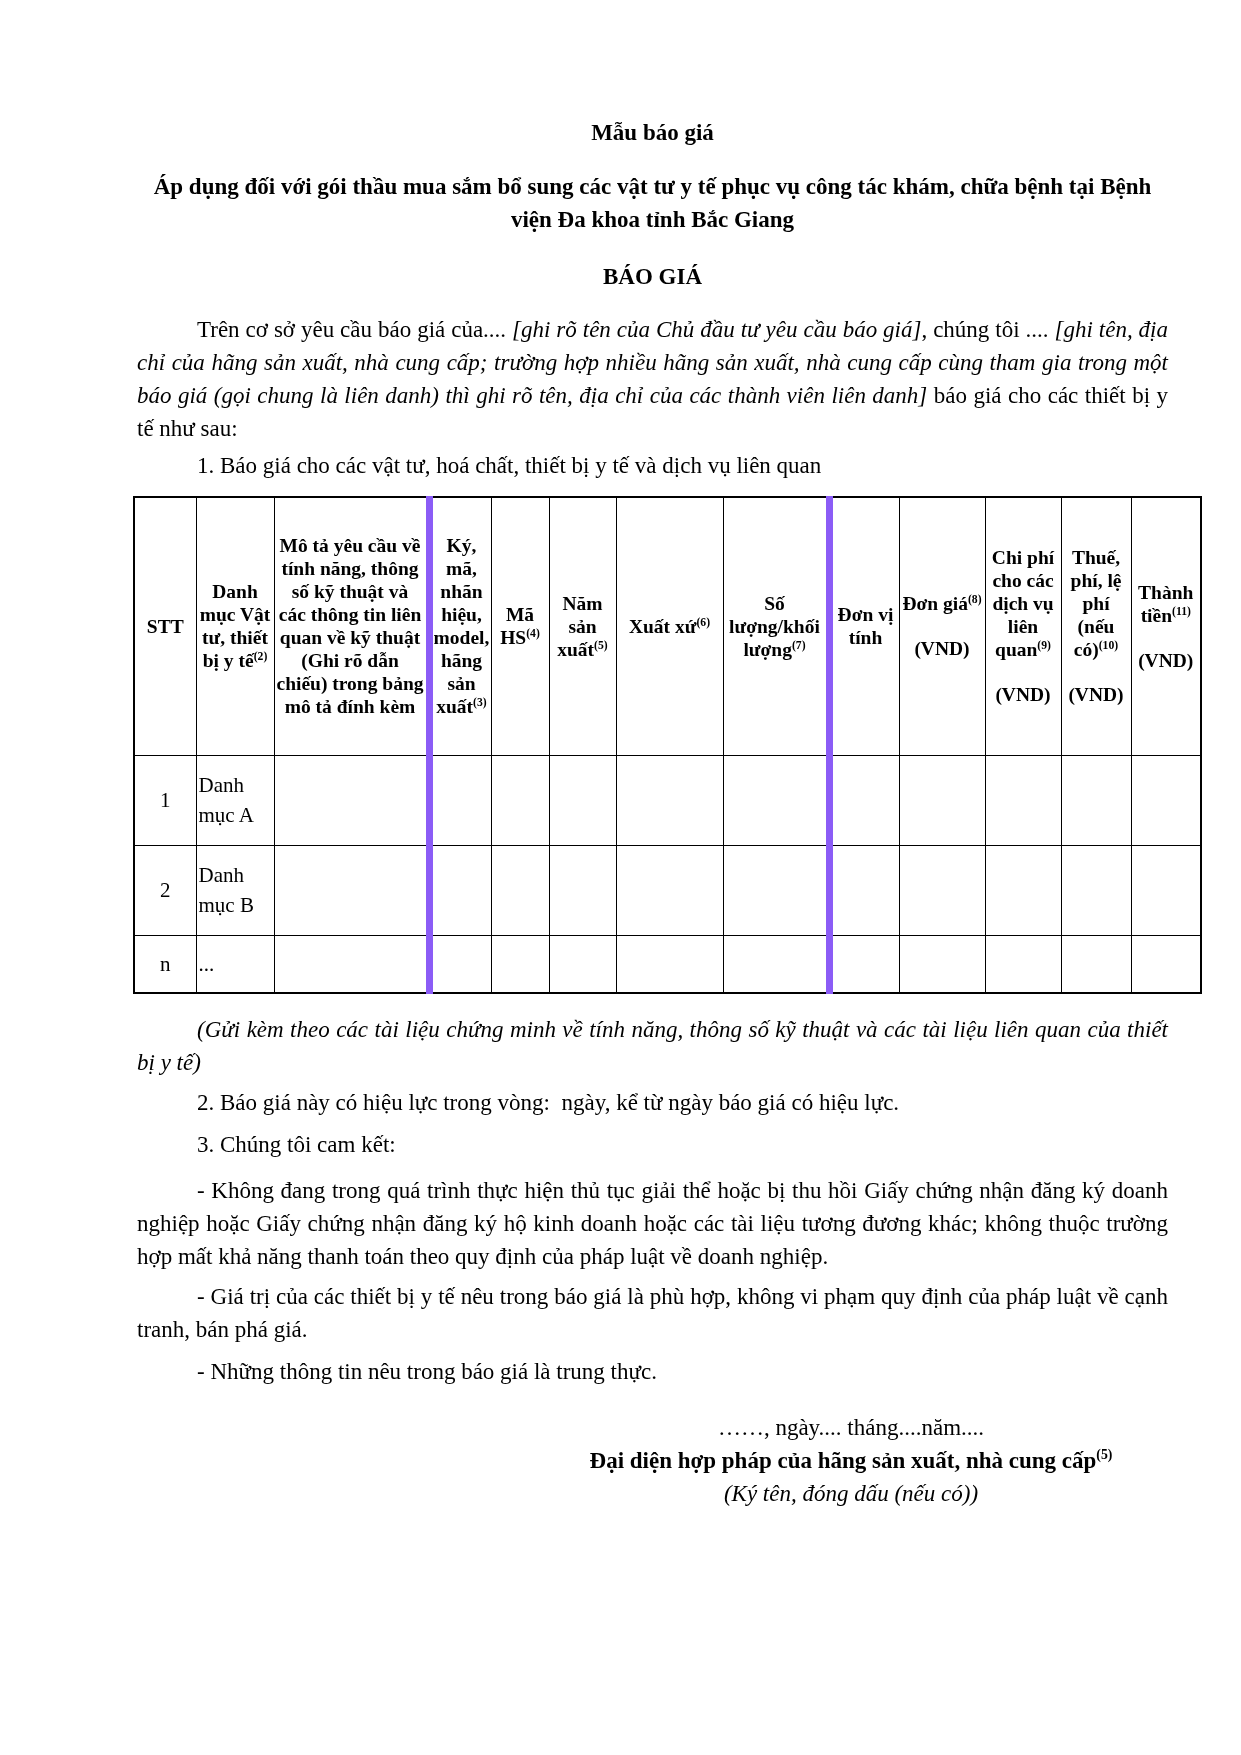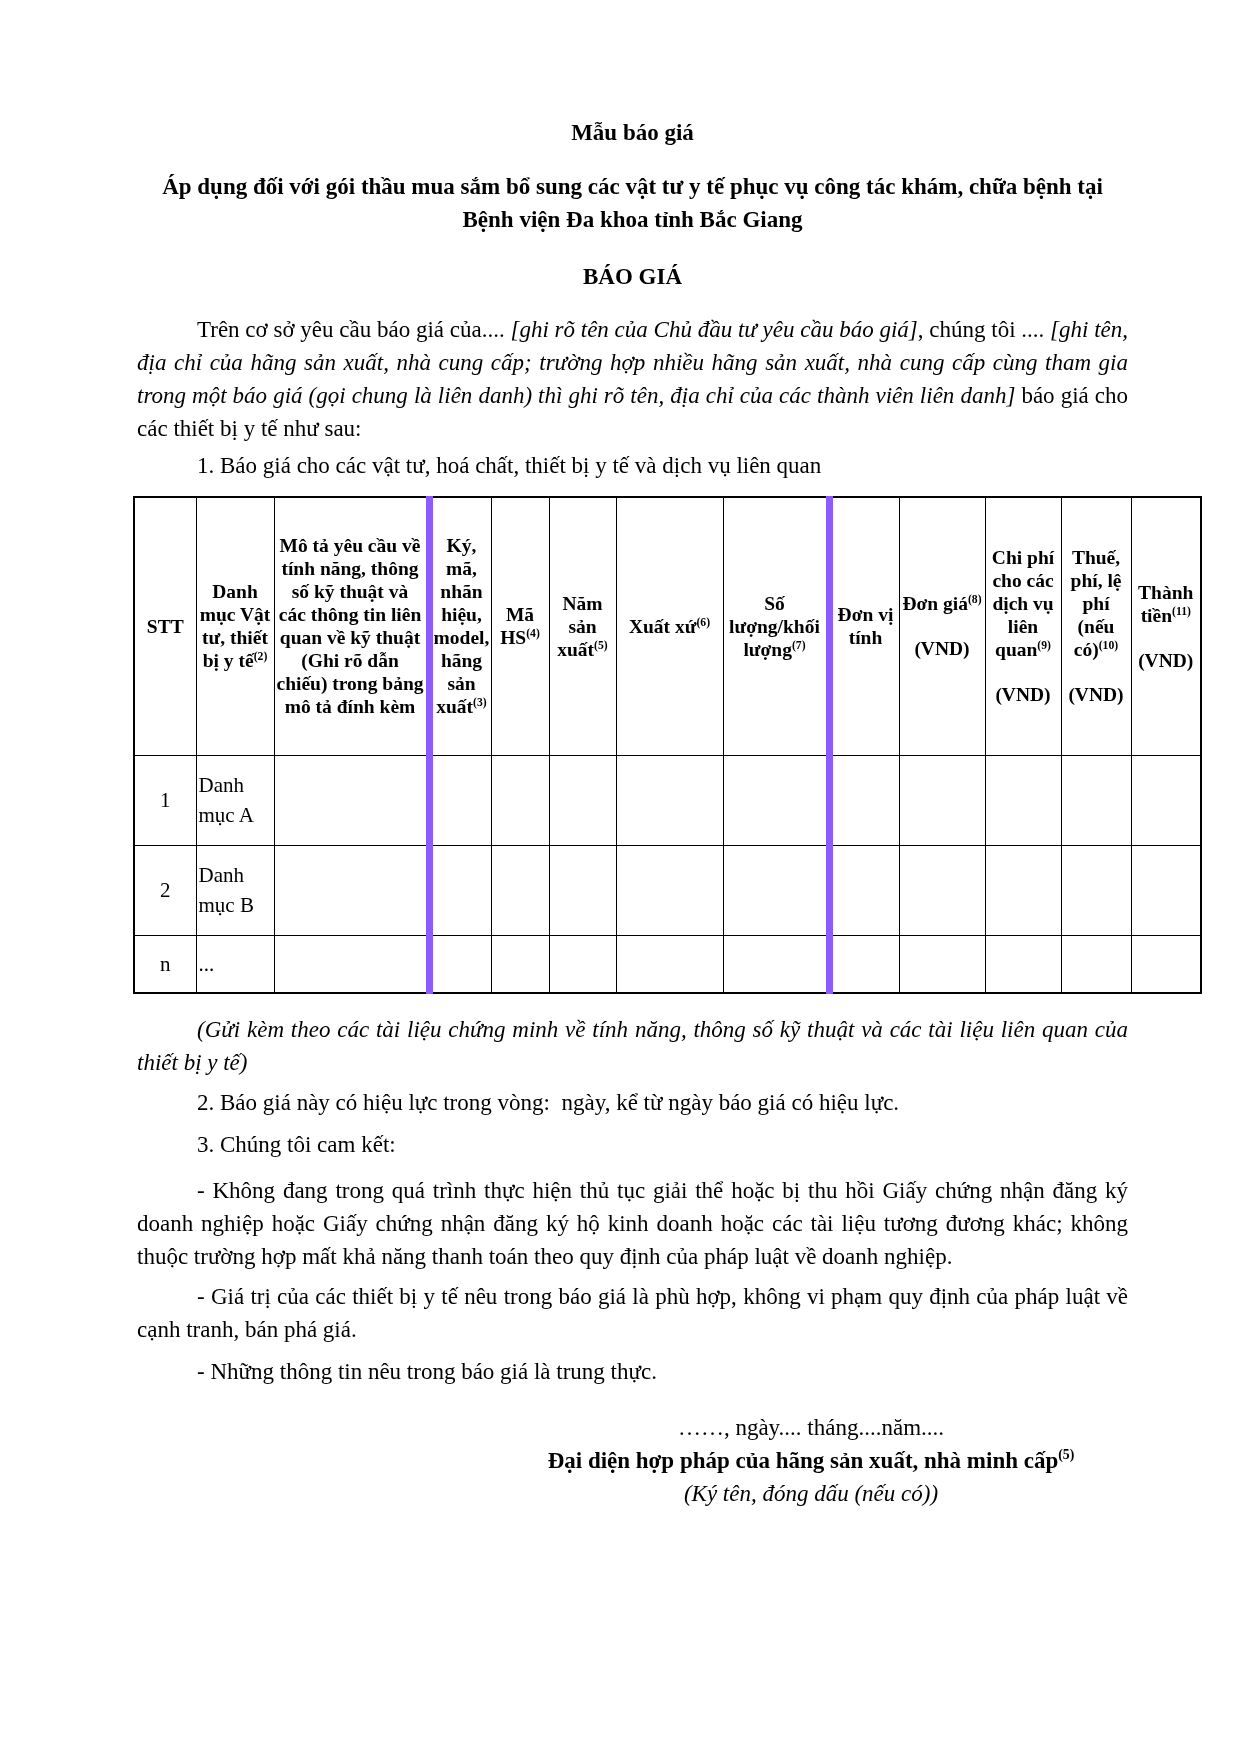--- a/index.html
+++ b/index.html
@@ -5,21 +5,21 @@
   html,body { margin:0; padding:0; background:#ffffff; }
   .page {
     position: relative;
     width: 1241px;
     height: 1755px;
     box-sizing: border-box;
     background: #ffffff;
     color: #000000;
     font-family: "Liberation Serif", "DejaVu Serif", serif;
     font-size: 23px;
-    padding: 116px 113px 30px 137px;
+    padding: 116px 73px 30px 137px;
     overflow: hidden;
   }
   p { margin: 0; line-height: 33px; }
   .center { text-align: center; }
   .bold { font-weight: bold; }
   .italic { font-style: italic; }
   .just { text-align: justify; }
   .indent { text-indent: 60px; }
 
   .title     { margin-bottom: 21px; }
@@ -229,17 +229,17 @@
 
   <p class="just indent italic note">(Gửi kèm theo các tài liệu chứng minh về tính năng, thông số kỹ thuật và các tài liệu liên quan của thiết bị y tế)</p>
   <p class="indent sec2">2. Báo giá này có hiệu lực trong vòng: &nbsp;ngày, kể từ ngày báo giá có hiệu lực.</p>
   <p class="indent sec3">3. Chúng tôi cam kết:</p>
   <p class="just indent commit1">- Không đang trong quá trình thực hiện thủ tục giải thể hoặc bị thu hồi Giấy chứng nhận đăng ký doanh nghiệp hoặc Giấy chứng nhận đăng ký hộ kinh doanh hoặc các tài liệu tương đương khác; không thuộc trường hợp mất khả năng thanh toán theo quy định của pháp luật về doanh nghiệp.</p>
   <p class="just indent commit2">- Giá trị của các thiết bị y tế nêu trong báo giá là phù hợp, không vi phạm quy định của pháp luật về cạnh tranh, bán phá giá.</p>
   <p class="indent commit3">- Những thông tin nêu trong báo giá là trung thực.</p>
 
   <div class="signature">
     <p>……, ngày.... tháng....năm....</p>
-    <p class="bold"><span>Đại diện hợp pháp của hãng sản xuất, nhà minh cấp</span><sup>(5)</sup></p>
+    <p class="bold"><span>Đại diện hợp pháp của hãng sản xuất, nhà cung cấp</span><sup>(5)</sup></p>
     <p class="italic">(Ký tên, đóng dấu (nếu có))</p>
   </div>
 
 </div>
 
 </body></html>

